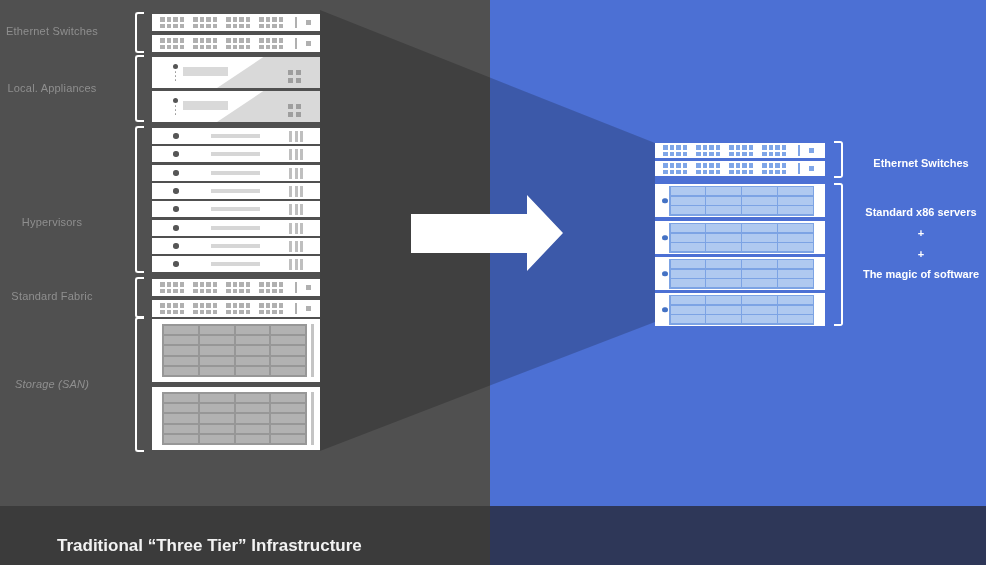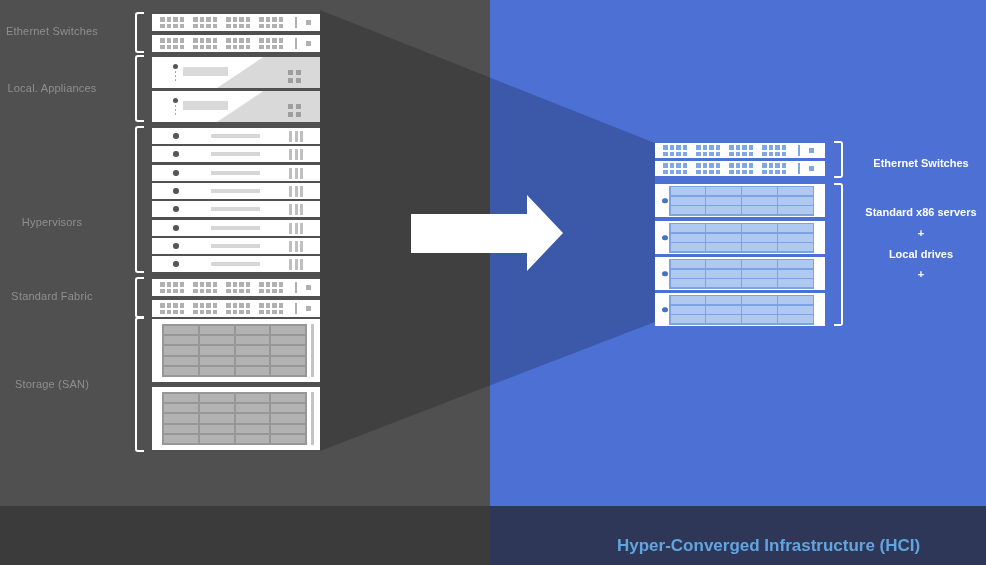--- a/index.html
+++ b/index.html
@@ -17,21 +17,21 @@
   .bar-left{left:0;top:506px;width:490px;height:59px;background:var(--left-bar);}
   .bar-right{left:490px;top:506px;width:496px;height:59px;background:var(--right-bar);}
 
   svg.overlay{position:absolute;left:0;top:0;pointer-events:none;}
   .funnel-poly{fill:var(--funnel);}
   .arrow-poly{fill:#FFFFFF;}
 
   
   .sec-label{position:absolute;left:0;width:104px;text-align:center;transform:translateY(-50%);
     color:var(--label-gray);font-size:11px;letter-spacing:0.2px;}
-  .lbl-eth{top:31px;} .lbl-misc{top:88px;} .lbl-hyp{top:200px;margin-top:22px;} .lbl-fab{top:296px;} .lbl-san{top:384px;}
+  .lbl-eth{top:31px;} .lbl-misc{top:88px;} .lbl-hyp{top:200px;margin-top:22px;} .lbl-fab{top:296px;} .lbl-san{top:384px;font-style:italic;}
 
   
   .bk{position:absolute;box-sizing:border-box;}
   .bk-l{left:135px;width:9px;border:2.5px solid #fff;border-right:none;border-radius:3px 0 0 3px;}
   .bk-r{left:834px;width:9px;border:2.5px solid #fff;border-left:none;border-radius:0 3px 3px 0;}
   .bk-eth{top:12px;height:41px;} .bk-misc{top:55px;height:67px;} .bk-hyp{top:126px;height:147px;}
   .bk-fab{top:277px;height:41px;} .bk-san{top:317px;height:135px;}
   .bk-hci-sw{top:141px;height:37px;} .bk-hci-srv{top:183px;height:143px;}
 
   
@@ -633,21 +633,21 @@
       </div>
     </div>
 
   <div class="bk bk-r bk-hci-sw"></div>
   <div class="bk bk-r bk-hci-srv"></div>
 
   <div class="hci-label hci-sw-label">Ethernet Switches</div>
   <div class="hci-label hci-srv-labels">
     <span>Standard x86 servers</span>
     <span>+</span>
-    <span>Local drives</span>
     <span>+</span>
+    <span>The magic of software</span>
   </div>
 
   <div class="bg bar-left"></div>
   <div class="bg bar-right"></div>
-  <div class="title title-right">Hyper-Converged Infrastructure (HCI)</div>
+  <div class="title title-left">Traditional “Three Tier” Infrastructure</div>
 
 </div>
 
 </body></html>

